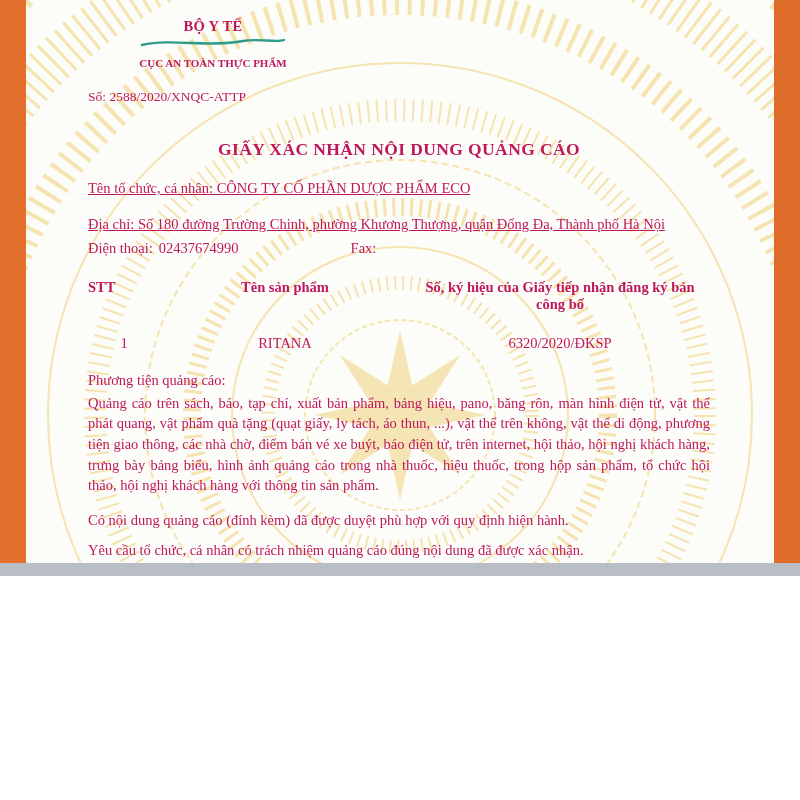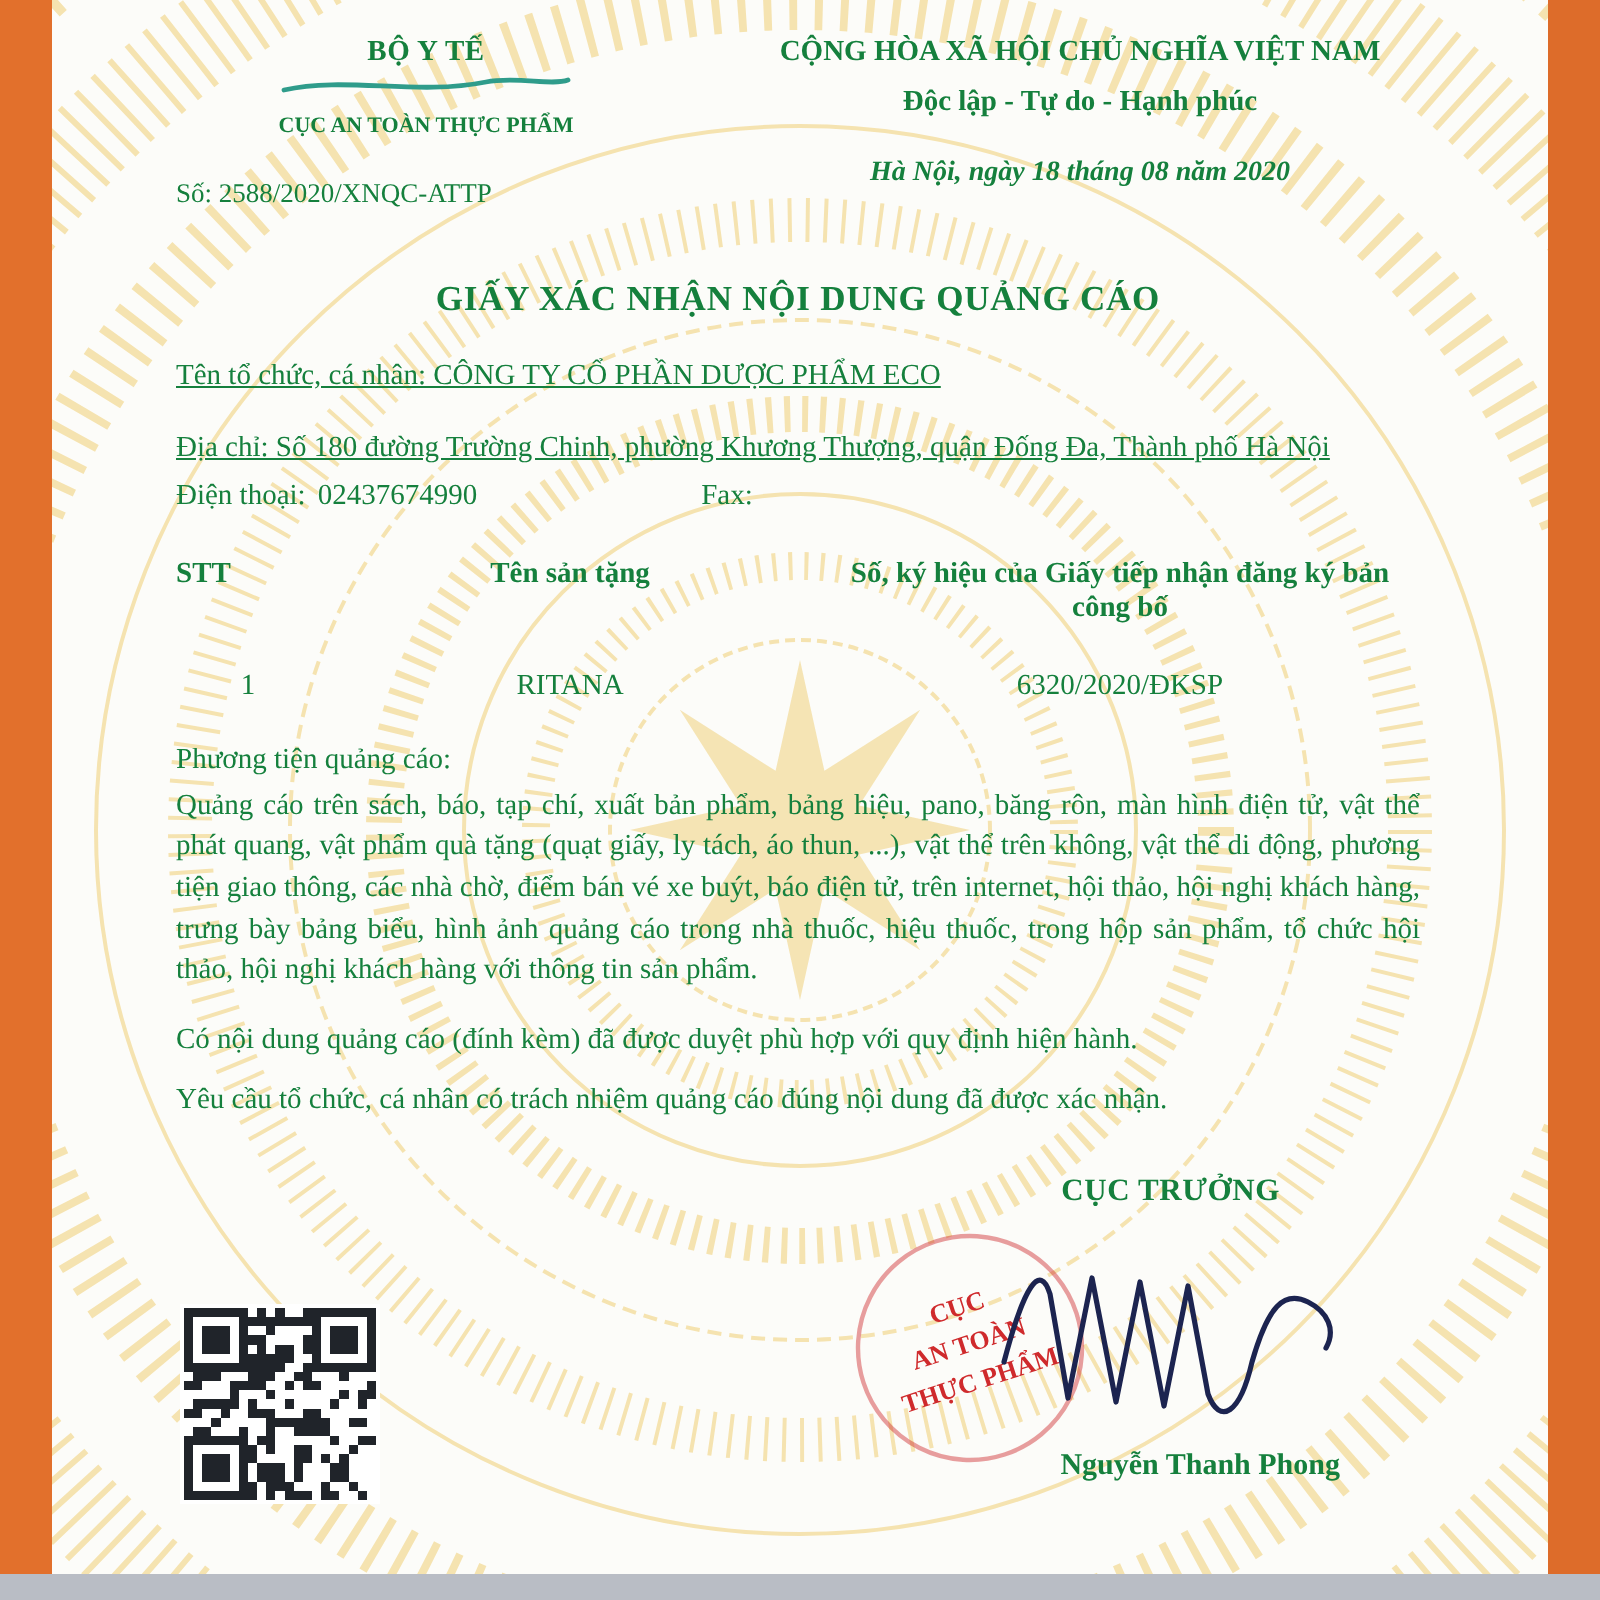--- a/index.html
+++ b/index.html
@@ -1,18 +1,18 @@
 <!DOCTYPE html>
 <html><head>
 <meta charset="utf-8">
 <style>
   html,body{margin:0;padding:0;background:#ffffff;}
   .page{
-    position:relative;width:800px;height:800px;overflow:hidden;
-    background:#fcfcf9;color:#15803d;
+    position:relative;width:800px;height:576px;overflow:hidden;
+    background:#fcfcf9;color:#be185d;
     font-family:"Liberation Serif","DejaVu Serif",serif;
   }
   .watermark{position:absolute;left:0;top:0;pointer-events:none;}
   .side-strip{position:absolute;top:0;width:26px;height:787px;}
   .side-strip.left{left:0;background:#e2702c;}
   .side-strip.right{right:0;background:#dd6c2a;}
   .bottom-strip{position:absolute;left:0;bottom:0;width:800px;height:13px;background:#b9bdc5;}
   .content{position:absolute;left:88px;top:18px;width:622px;}
   .header{display:flex;justify-content:space-between;}
   .h-left{width:250px;text-align:center;}
@@ -76,43 +76,38 @@
 
     <div class="header">
       <div class="h-left">
         <div class="ministry">BỘ Y TẾ</div>
         <svg class="flourish" width="150" height="12" viewBox="0 0 150 12">
           <path d="M4,8 C35,1 70,11 105,4 C120,1 138,6 146,3" stroke="#2f9c8b" stroke-width="2.4" fill="none" stroke-linecap="round"></path>
         </svg>
         <div class="dept">CỤC AN TOÀN THỰC PHẨM</div>
         <div class="doc-number">Số: 2588/2020/XNQC-ATTP</div>
       </div>
-      <div class="h-right">
-        <div class="country">CỘNG HÒA XÃ HỘI CHỦ NGHĨA VIỆT NAM</div>
-        <div class="motto">Độc lập - Tự do - Hạnh phúc</div>
-        <div class="date-line">Hà Nội, ngày 18 tháng 08 năm 2020</div>
-      </div>
     </div>
 
     <div class="doc-title">GIẤY XÁC NHẬN NỘI DUNG QUẢNG CÁO</div>
 
     <div class="info">
       <div class="row">Tên tổ chức, cá nhân: CÔNG TY CỔ PHẦN DƯỢC PHẨM ECO</div>
       <div class="row">Địa chỉ: Số 180 đường Trường Chinh, phường Khương Thượng, quận Đống Đa, Thành phố Hà Nội</div>
       <div class="phone-row">
         <span>Điện thoại:</span>
         <span style="margin-left:6px">02437674990</span>
         <span class="fax-label">Fax:</span>
       </div>
     </div>
 
     <div class="ptable">
       <div class="thead">
         <div class="c1">STT</div>
-        <div class="c2">Tên sản tặng</div>
+        <div class="c2">Tên sản phẩm</div>
         <div class="c3">Số, ký hiệu của Giấy tiếp nhận đăng ký bản công bố</div>
       </div>
       <div class="trow">
         <div>1</div>
         <div>
           <div>RITANA</div>
         </div>
         <div>6320/2020/ĐKSP</div>
       </div>
     </div>

